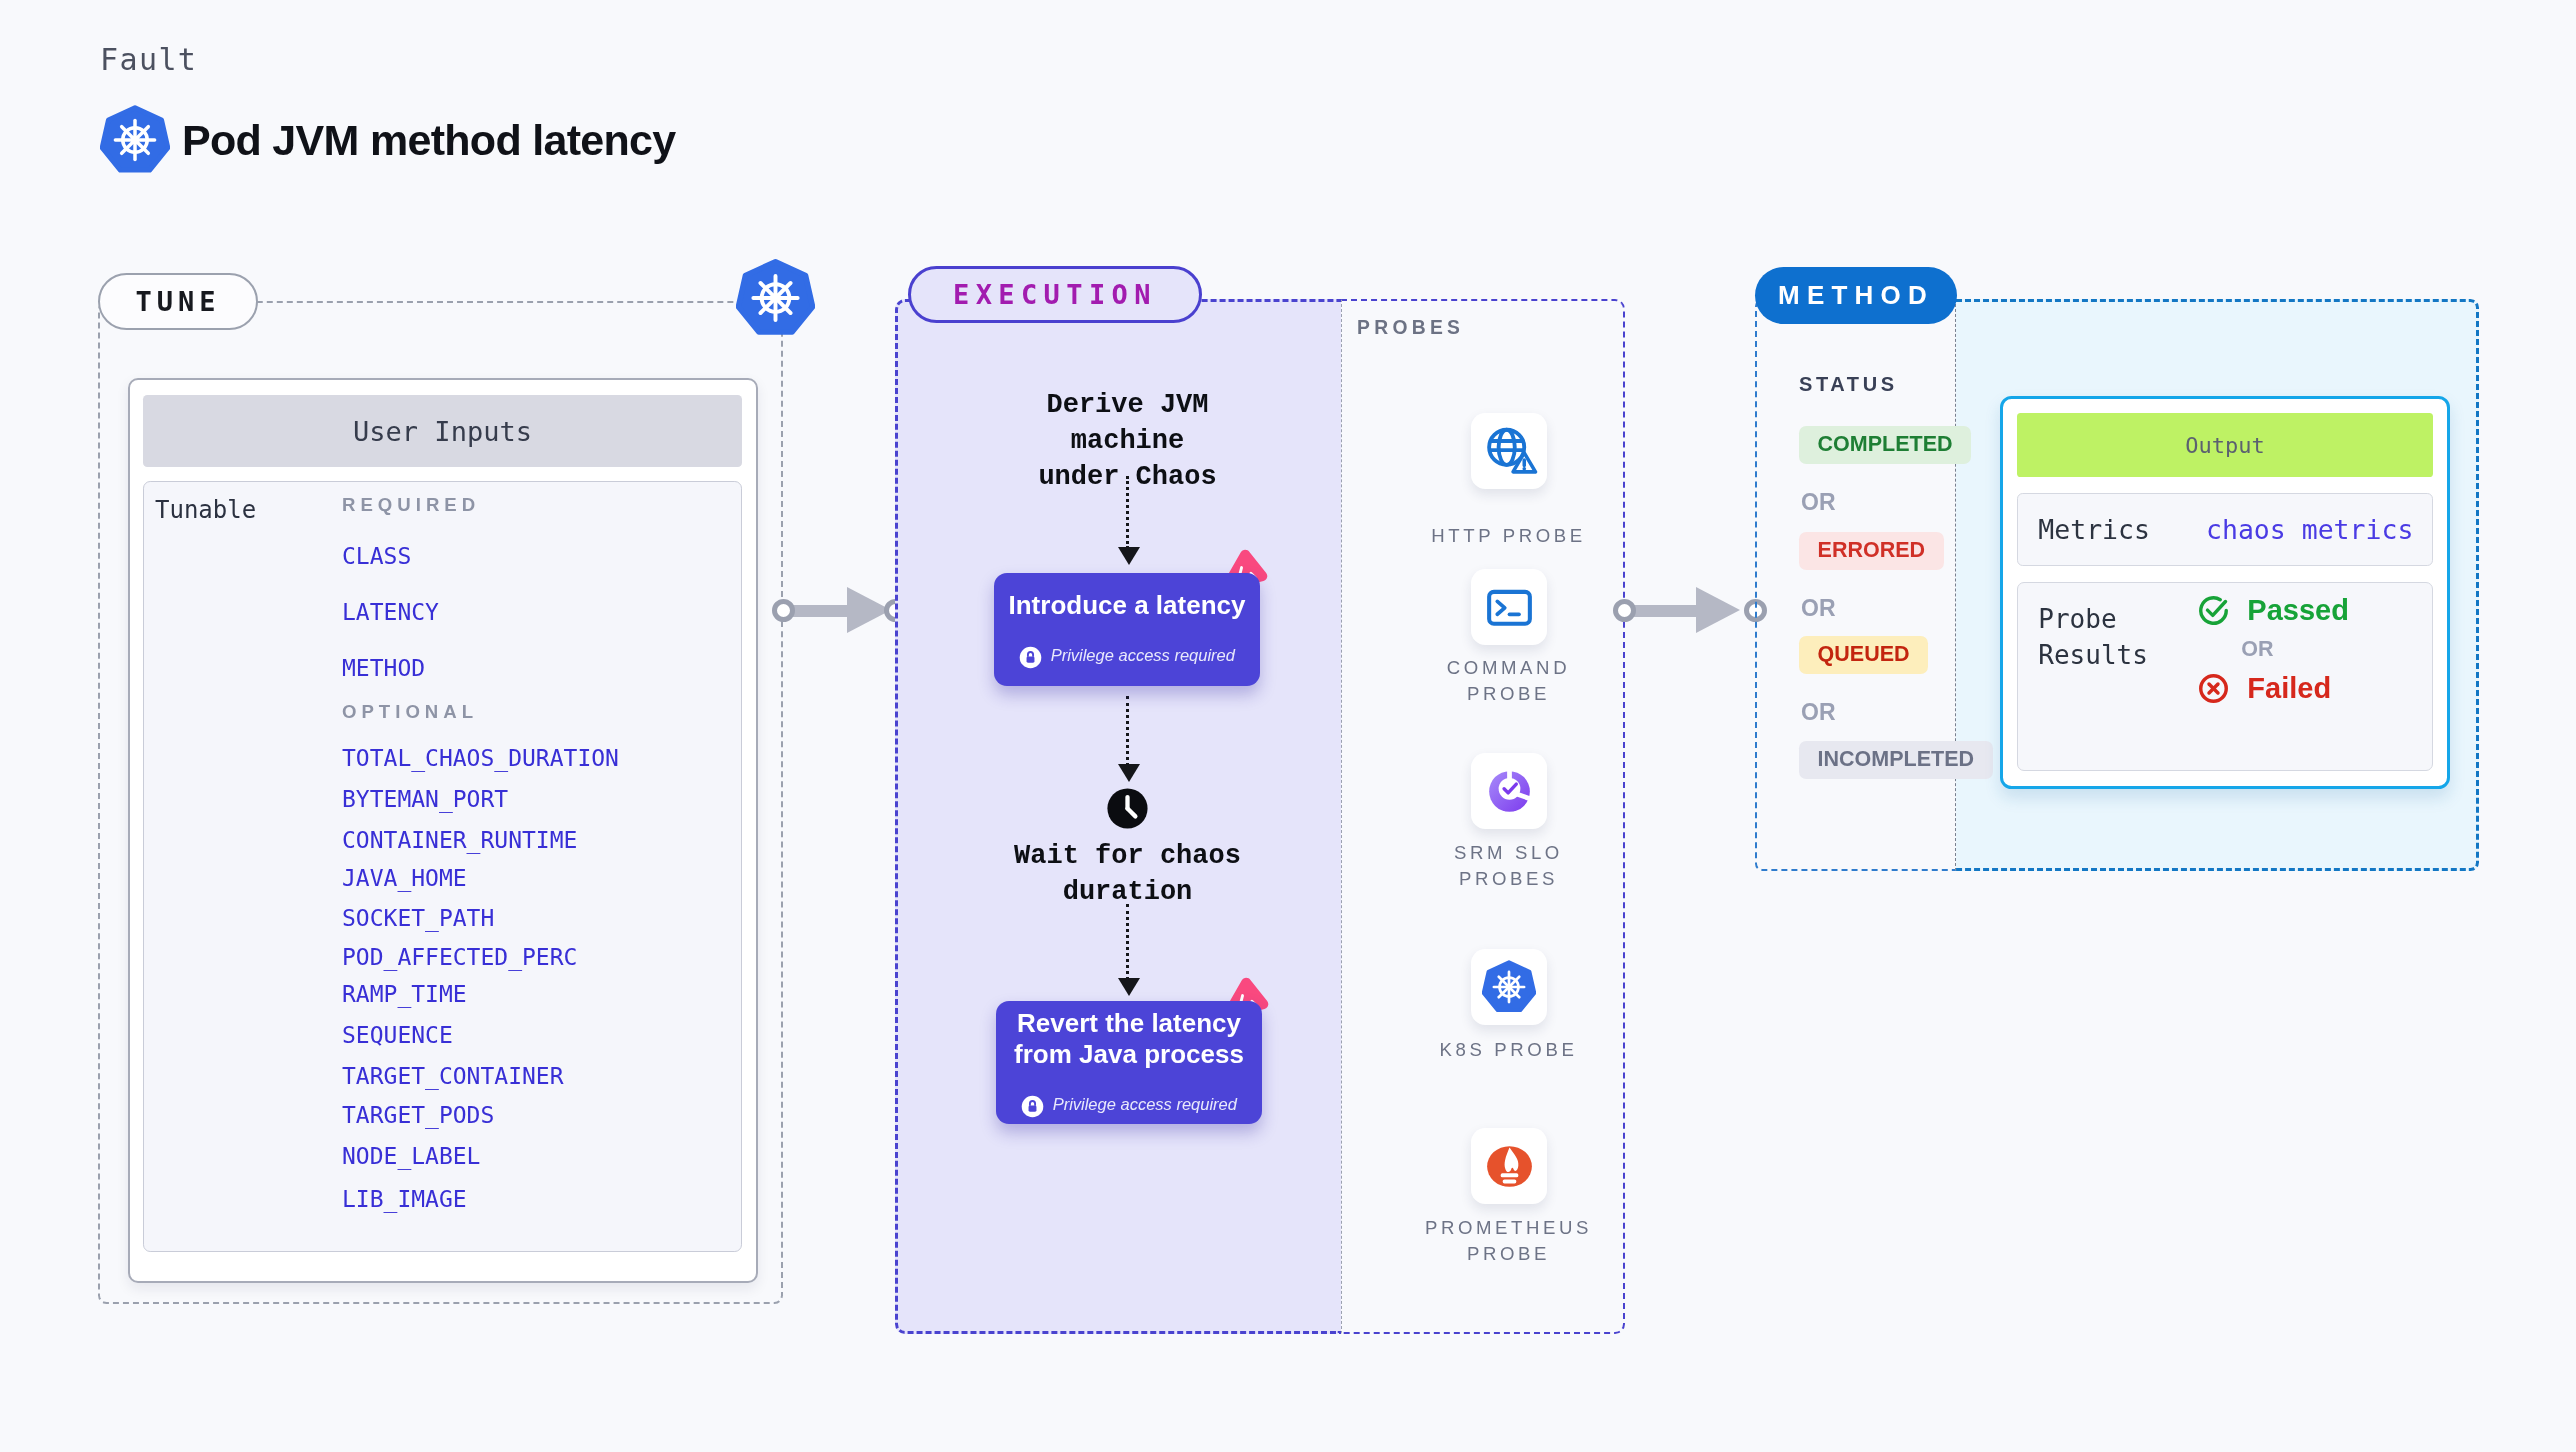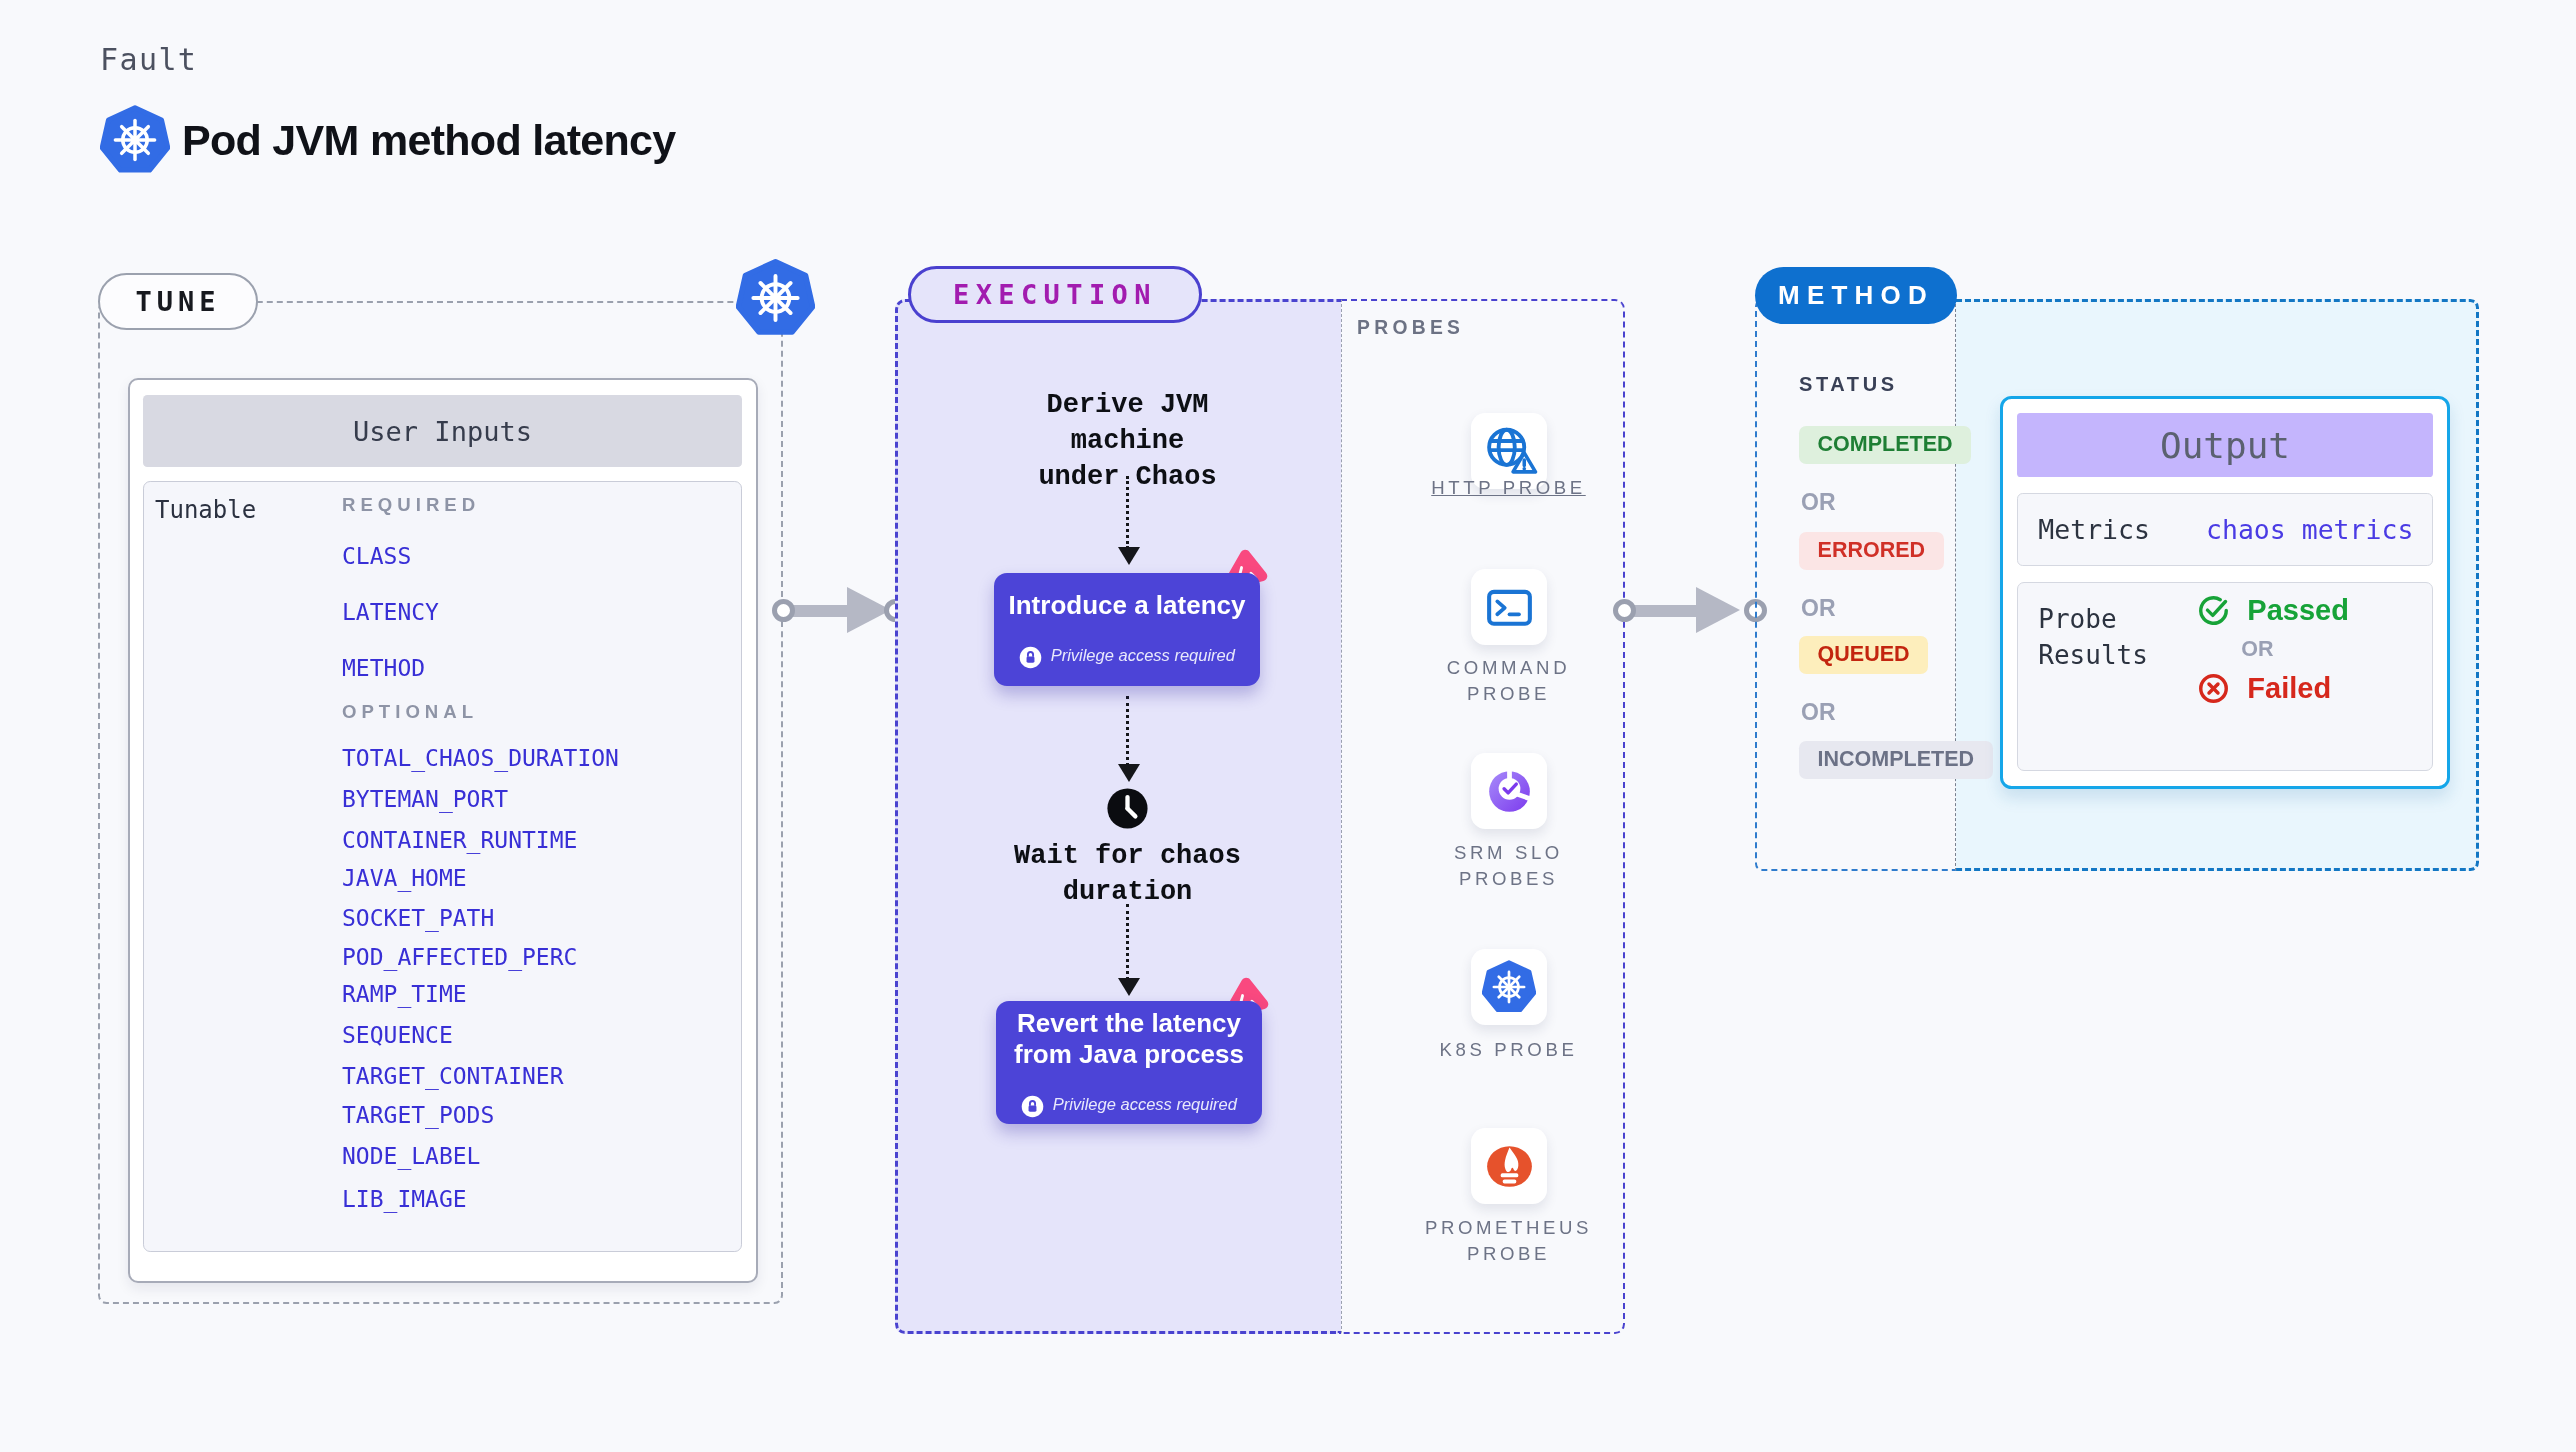--- a/index.html
+++ b/index.html
@@ -66,22 +66,22 @@
   .result-badge { left:1755px; top:267px; width:202px; height:57px; background:#0e70cf; border-radius:33px;
     display:flex; align-items:center; justify-content:center; color:#fff; font-size:26px; font-weight:bold; letter-spacing:7.2px; }
   .status-label { left:1799px; top:373px; font-size:20px; font-weight:bold; color:#394056; letter-spacing:3.6px; }
   .st-badge { left:1799px; padding:6.4px 18.6px; border-radius:7.2px; font-size:21.5px; font-weight:bold; }
   .st-or { left:1801px; font-size:23px; font-weight:bold; color:#9aa0b4; }
 
   .output-zone { left:1956px; top:299px; width:523px; height:572px; background:#e9f6fd;
     border:3.6px dashed #1377c4; border-left:none; border-radius:0 8.6px 8.6px 0; }
   .output-card { left:2000px; top:396px; width:450px; height:393px; background:#ffffff; border:3.6px solid #15a6e9;
     border-radius:11.5px; box-shadow:0 8.6px 15.8px rgba(20,100,160,.15); padding:14.3px; }
-  .output-header { height:64px; background:#c4b5fd; border-radius:3.6px; display:flex; align-items:center;
-    justify-content:center; font-size:36px; color:#5b6170; }
+  .output-header { height:64px; background:#bef264; border-radius:3.6px; display:flex; align-items:center;
+    justify-content:center; font-size:22px; color:#5b6170; }
   .metrics-row { margin-top:15.8px; height:73px; background:#f6f7fb; border:1.4px solid #d5d8e1; border-radius:5.7px;
     display:flex; align-items:center; padding-left:20px; }
   .metrics-label { font-size:26.5px; color:#2c3340; }
   .metrics-value { font-size:26.5px; color:#4a3be4; margin-left:56px; }
   .proberes-row { margin-top:15.8px; height:189px; background:#f6f7fb; border:1.4px solid #d5d8e1; border-radius:7px; position:relative; }
   .proberes-label { position:absolute; left:20px; top:18.6px; width:129px; font-size:26px; line-height:36px; color:#2c3340; }
   .verdict-group { position:absolute; left:179px; top:11.5px; display:flex; flex-direction:column; }
   .verdict { display:flex; align-items:center; gap:17px; font-size:29px; font-weight:bold; }
   .verdict.passed { color:#17a338; }
   .verdict.failed { color:#d6281c; }
@@ -226,21 +226,21 @@
         <circle cx="38" cy="36" r="25"></circle>
         <ellipse cx="38" cy="36" rx="11.5" ry="25"></ellipse>
         <line x1="15" y1="27" x2="61" y2="27"></line>
         <line x1="13" y1="40" x2="63" y2="40"></line>
       </g>
       <path d="M63 44 L79 71 L47 71 Z" fill="#ffffff" stroke="#1a74d4" stroke-width="5" stroke-linejoin="round"></path>
       <line x1="63" y1="54" x2="63" y2="62" stroke="#1a74d4" stroke-width="5" stroke-linecap="round"></line>
       <circle cx="63" cy="66.5" r="2.6" fill="#1a74d4"></circle>
     </svg>
   </div>
-  <div class="abs probe-label" style="top:475px;text-decoration:underline;">HTTP PROBE</div>
+  <div class="abs probe-label" style="top:523px;">HTTP PROBE</div>
 
   <div class="abs probe-card" style="top:569px;">
     <svg width="57" height="57" viewBox="0 0 84 84">
       <rect x="12" y="19" width="60" height="47" rx="7" fill="none" stroke="#1a74d4" stroke-width="6"></rect>
       <polyline points="24,33 35,42.5 24,52" fill="none" stroke="#1a74d4" stroke-width="5.5" stroke-linecap="round" stroke-linejoin="round"></polyline>
       <line x1="42" y1="52" x2="56" y2="52" stroke="#1a74d4" stroke-width="5.5" stroke-linecap="round"></line>
     </svg>
   </div>
   <div class="abs probe-label" style="top:655px;">COMMAND PROBE</div>
 

